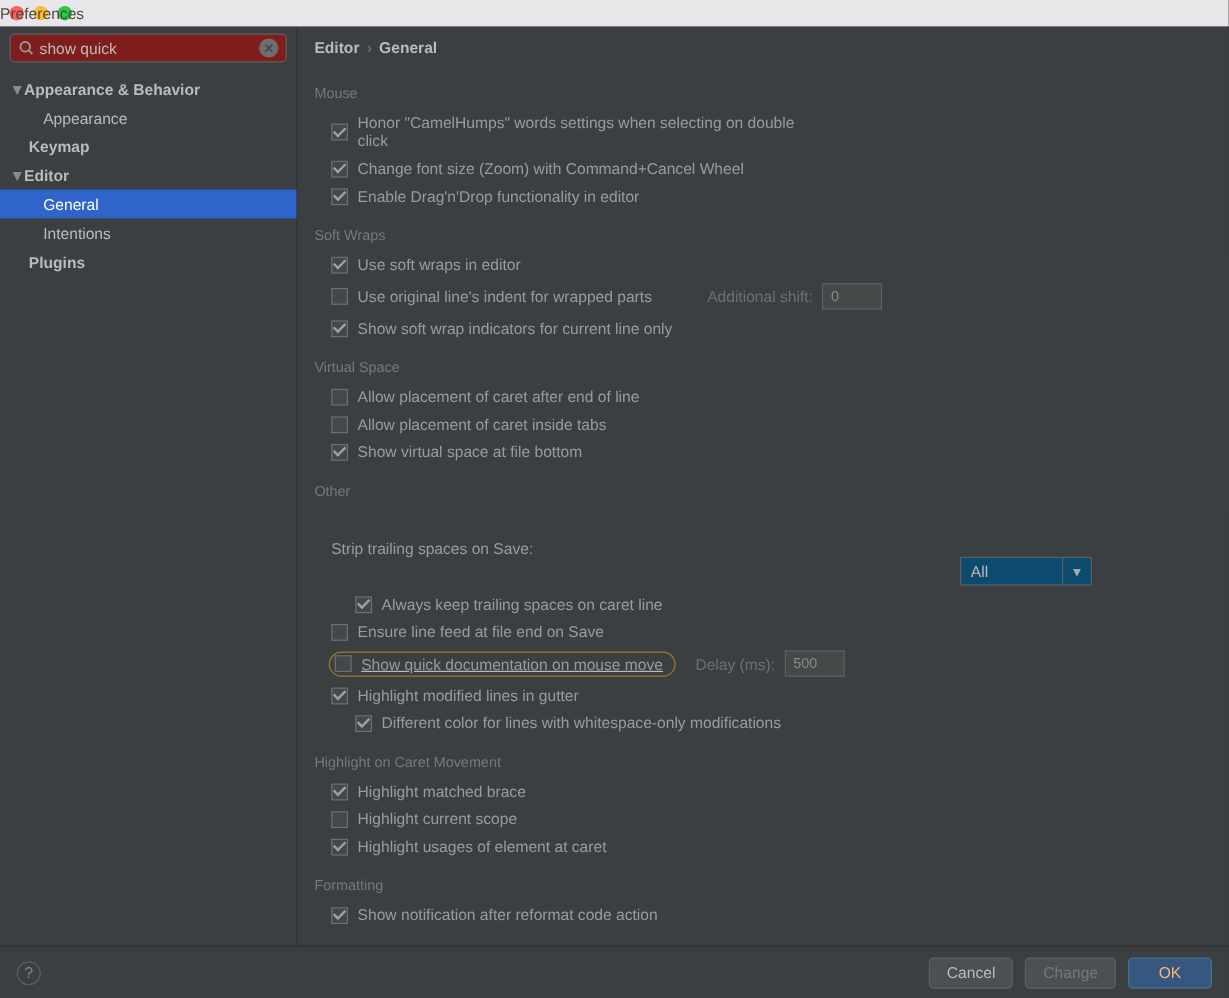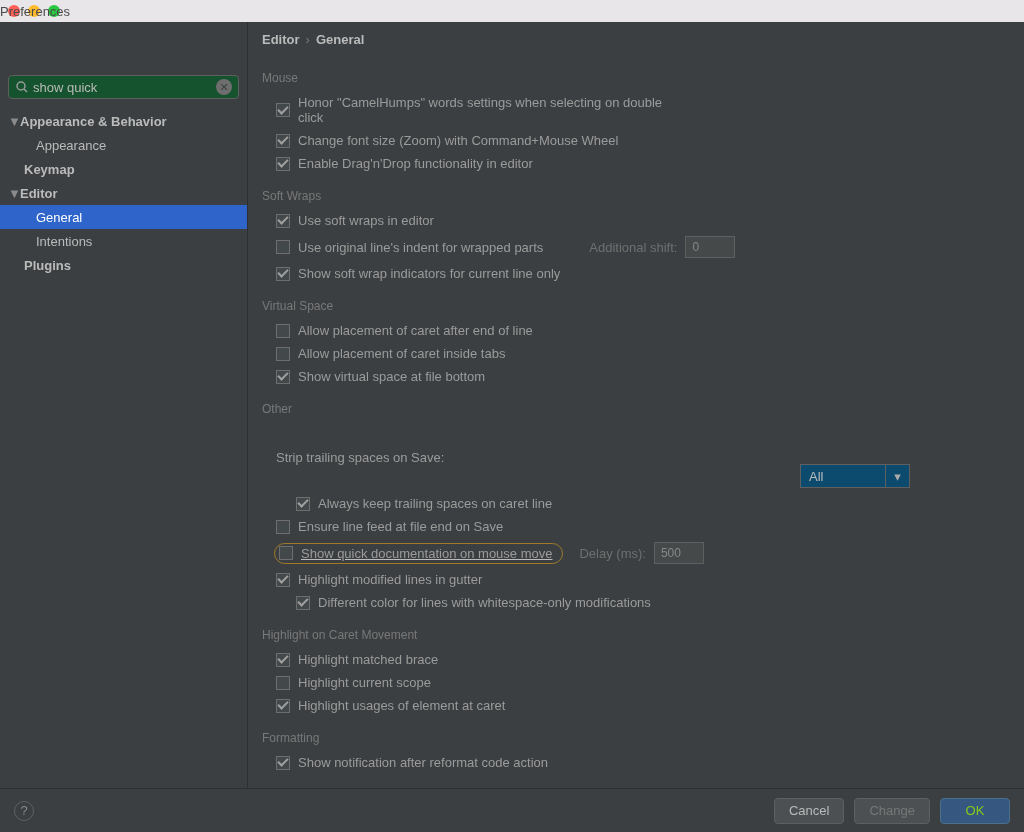--- a/index.html
+++ b/index.html
@@ -42,26 +42,25 @@
     width: 248px;
     background: #3c3f41;
     border-right: 1px solid #2d2f30;
     display: flex; flex-direction: column;
   }
   .search-wrap {
     padding: 6px 8px;
   }
   .search {
     display:flex; align-items:center;
-    background: #14532d;
+    background: #7f1d1d;
     border: 1px solid #5e6060;
     border-radius: 4px;
     padding: 2px 6px;
     height: 24px;
-    margin-top: 47px;
   }
   .search svg { flex:none; }
   .search input {
     flex:1; background: transparent; border: none; outline: none;
     color: #bbbbbb; font-size: 13px; padding: 0 4px;
   }
   .search .clear {
     width:16px; height:16px; border-radius:50%;
     background:#6e6e6e; color:#3c3f41;
     display:flex; align-items:center; justify-content:center;
@@ -172,21 +171,21 @@
   }
   .footer .spacer { flex:1; }
   .btn {
     height:26px; min-width:70px;
     background:#4c5052; border:1px solid #5e6060;
     color:#bbb; border-radius:4px;
     padding:0 14px; cursor:pointer;
     font-size:13px;
   }
   .btn.primary {
-    background:#365880; border-color:#4a708b; color:#84cc16;
+    background:#365880; border-color:#4a708b; color:#fdba74;
   }
   .btn.disabled { color:#777; }
 
   
   .scroll::-webkit-scrollbar { width:10px; }
   .scroll::-webkit-scrollbar-thumb { background:#565656; border-radius:5px; }
   .scroll::-webkit-scrollbar-track { background:#3c3f41; }
 </style>
 </head>
 <body>
@@ -249,21 +248,21 @@
 
     <div class="scroll">
 
       <div class="section-title">Mouse</div>
       <div class="row">
         <div class="cb checked"></div>
         <span class="lbl" style="max-width:380px">Honor "CamelHumps" words settings when selecting on double click</span>
       </div>
       <div class="row">
         <div class="cb checked"></div>
-        <span class="lbl">Change font size (Zoom) with Command+Mouse Wheel</span>
+        <span class="lbl">Change font size (Zoom) with Command+Cancel Wheel</span>
       </div>
       <div class="row">
         <div class="cb checked"></div>
         <span class="lbl">Enable Drag'n'Drop functionality in editor</span>
       </div>
 
       <div class="section-title">Soft Wraps</div>
       <div class="row">
         <div class="cb checked"></div>
         <span class="lbl">Use soft wraps in editor</span>

